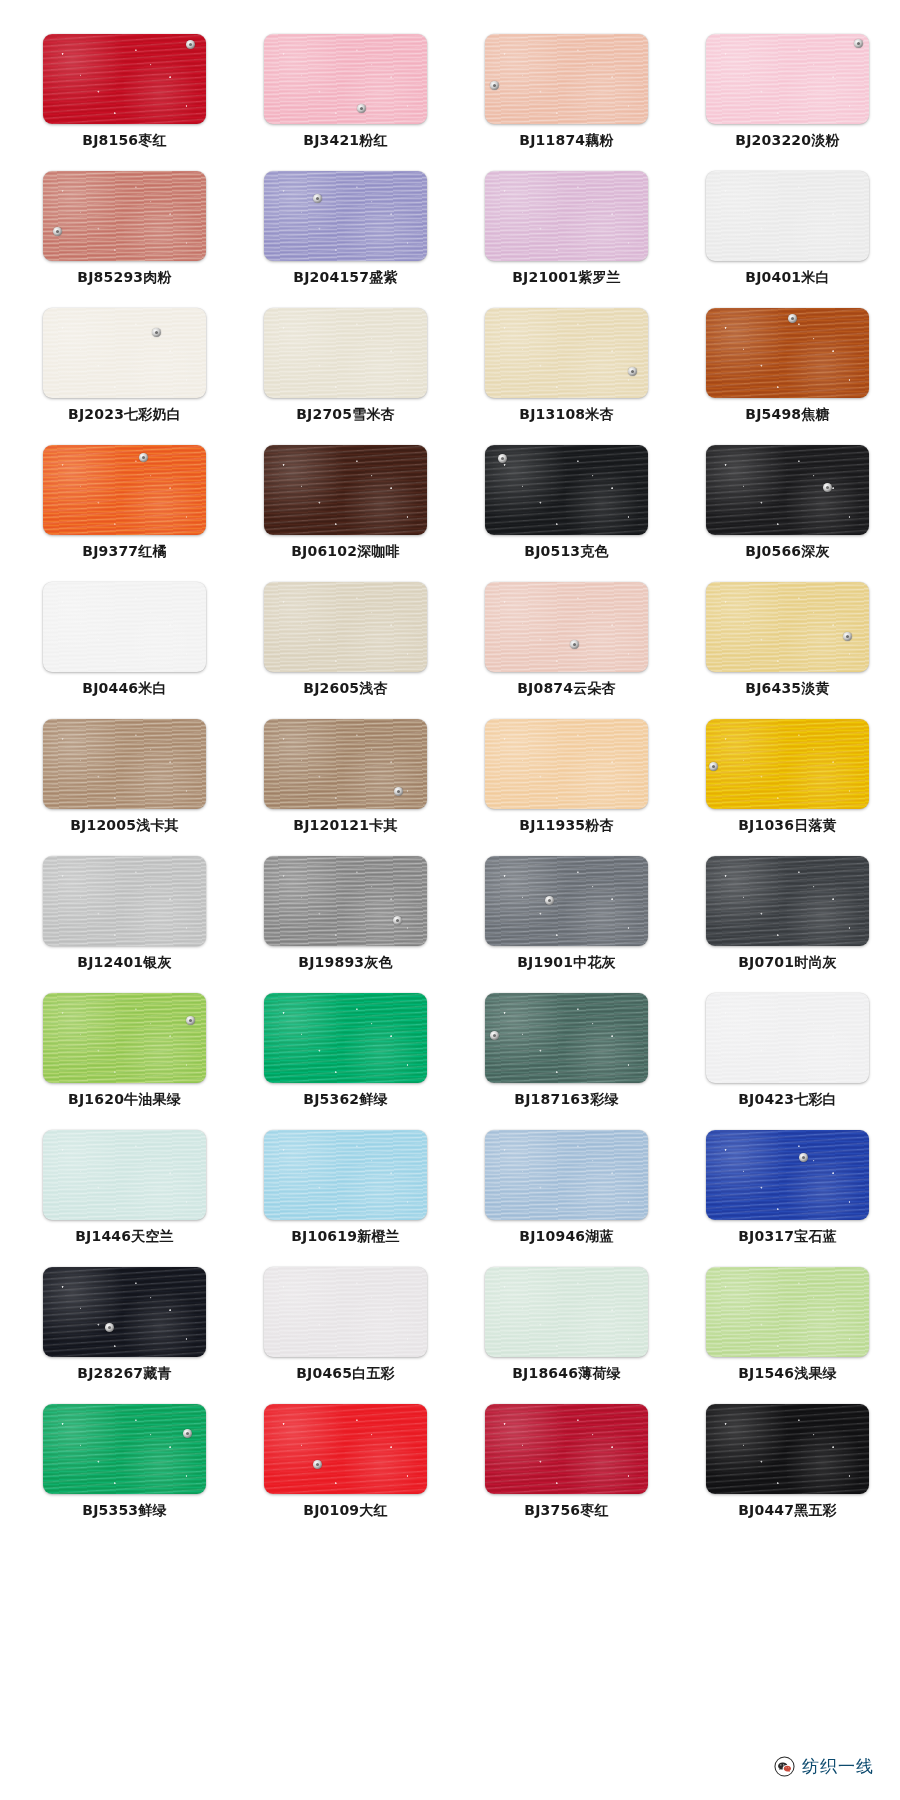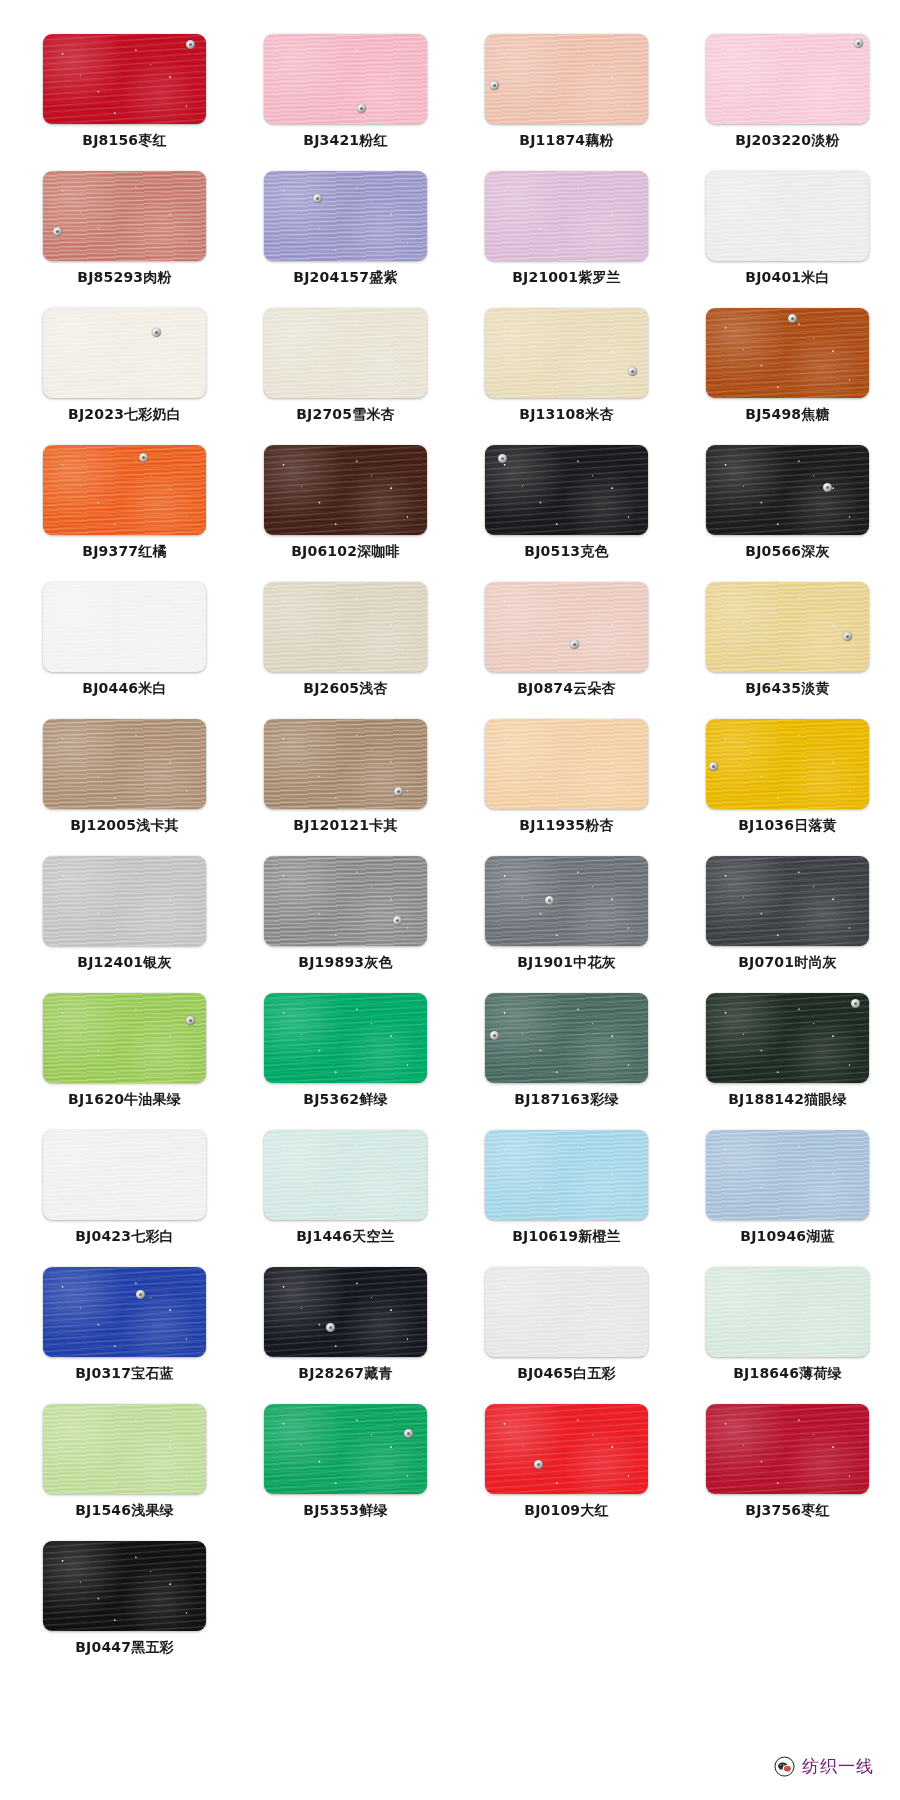--- a/index.html
+++ b/index.html
@@ -139,21 +139,21 @@
     align-items: center;
     gap: 7px;
   }
   .footer-logo {
     width: 21px;
     height: 21px;
     flex: 0 0 auto;
   }
   .footer-text {
     font-size: 17px;
-    color: #701a75;
+    color: #0c4a6e;
     font-weight: 500;
     letter-spacing: 1px;
     font-family: "DejaVu Sans", "Liberation Sans", sans-serif;
   }
 </style>
 </head>
 <body>
 
 <div class="catalog">
   <div class="swatch-grid" id="swatchGrid">
@@ -417,29 +417,20 @@
         <div class="swatch-label">BJ5362鲜绿</div>
       </div>
       <div class="swatch-cell">
         <div class="swatch-chip dark" style="background: rgb(74, 106, 98);">
           <div class="weave"></div>
           <div class="sheen"></div>
           <div class="speck"></div>
           <div class="eyelet" style="left: 3%; top: 42%;"></div>
         </div>
         <div class="swatch-label">BJ187163彩绿</div>
-      </div>
-      <div class="swatch-cell">
-        <div class="swatch-chip dark" style="background: rgb(28, 42, 33);">
-          <div class="weave"></div>
-          <div class="sheen"></div>
-          <div class="speck"></div>
-          <div class="eyelet" style="left: 89%; top: 7%;"></div>
-        </div>
-        <div class="swatch-label">BJ188142猫眼绿</div>
       </div>
       <div class="swatch-cell">
         <div class="swatch-chip" style="background: rgb(240, 240, 241);">
           <div class="weave"></div>
           <div class="sheen"></div>
           <div class="speck"></div>
         </div>
         <div class="swatch-label">BJ0423七彩白</div>
       </div>
       <div class="swatch-cell">

